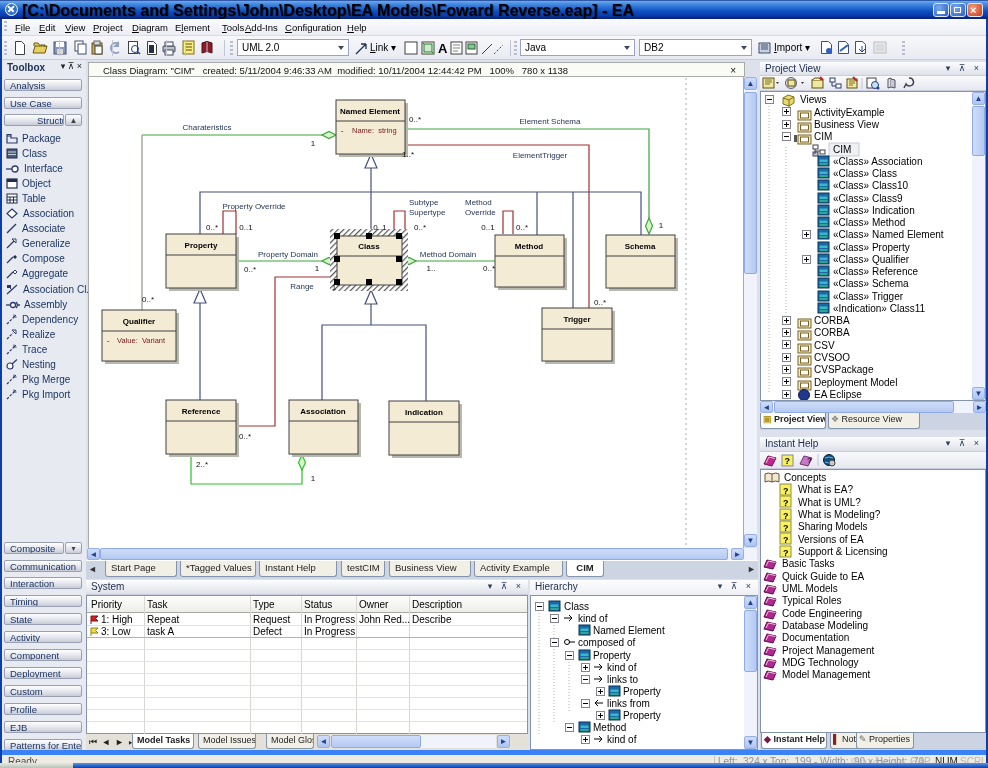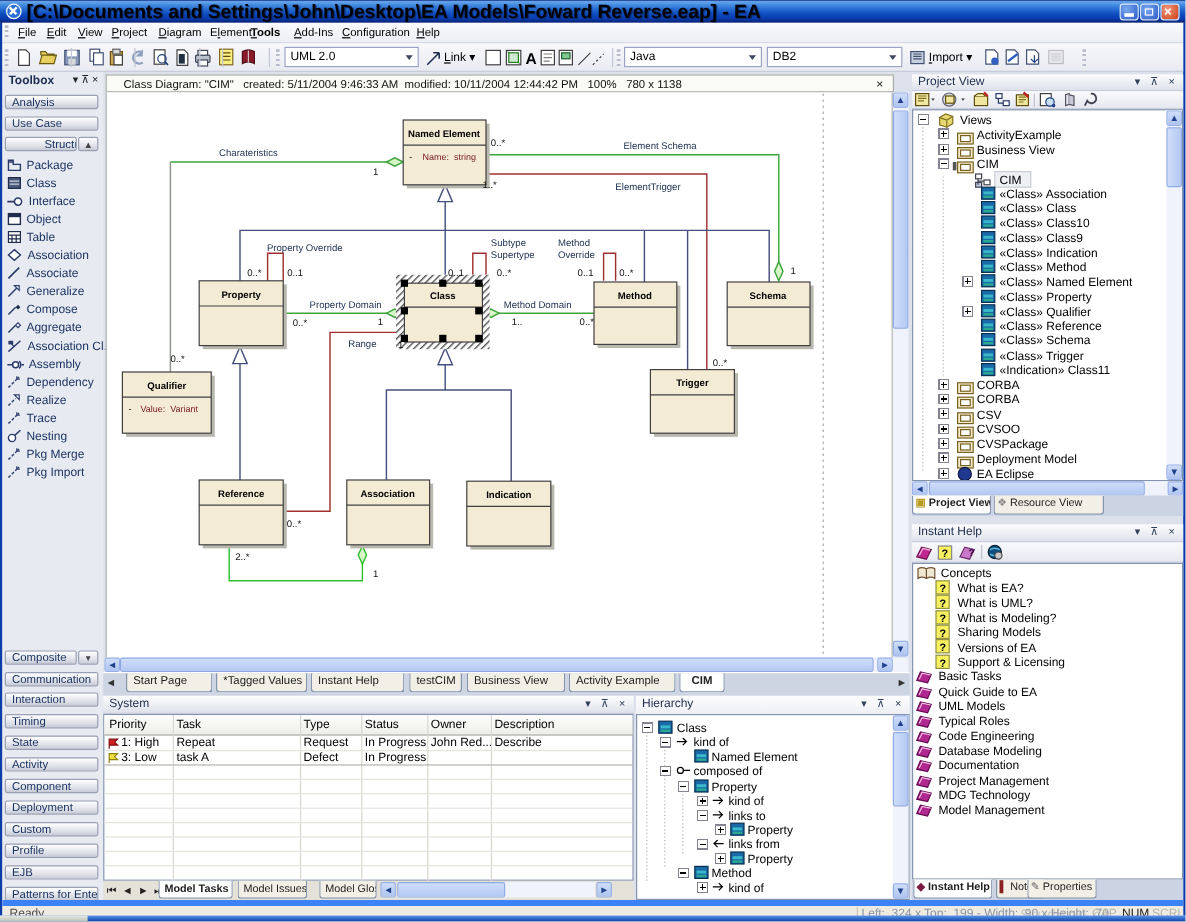--- a/index.html
+++ b/index.html
@@ -70,21 +70,21 @@
     <span style="left:2px;top:0px;font-size:11px;font-weight:bold;">×</span>
   </div>
 <div class="abs" id="menubar">
 <div class="grip" style="left:2px;top:2px;height:12px;"></div>
 <div class="mi" style="left:13px;"><u>F</u>ile</div>
 <div class="mi" style="left:37px;"><u>E</u>dit</div>
 <div class="mi" style="left:63px;"><u>V</u>iew</div>
 <div class="mi" style="left:91px;"><u>P</u>roject</div>
 <div class="mi" style="left:130px;"><u>D</u>iagram</div>
 <div class="mi" style="left:173px;">E<u>l</u>ement</div>
-<div class="mi" style="left:207px;font-weight:bold;"><u>T</u>ools</div>
+<div class="mi" style="left:220px;"><u>T</u>ools</div>
 <div class="mi" style="left:243px;"><u>A</u>dd-Ins</div>
 <div class="mi" style="left:283px;"><u>C</u>onfiguration</div>
 <div class="mi" style="left:345px;"><u>H</u>elp</div>
 </div>
 <div class="abs" id="toolbar">
 <div class="grip" style="left:2px;"></div>
 <svg class="abs" style="left:10px;top:4px;" width="210" height="16" viewBox="0 0 210 16">
  <g stroke="#404040" fill="#fff" stroke-width="1">
   <path d="M3.5,1.5 h6 l3,3 v10 h-9 z"></path>
  </g>

